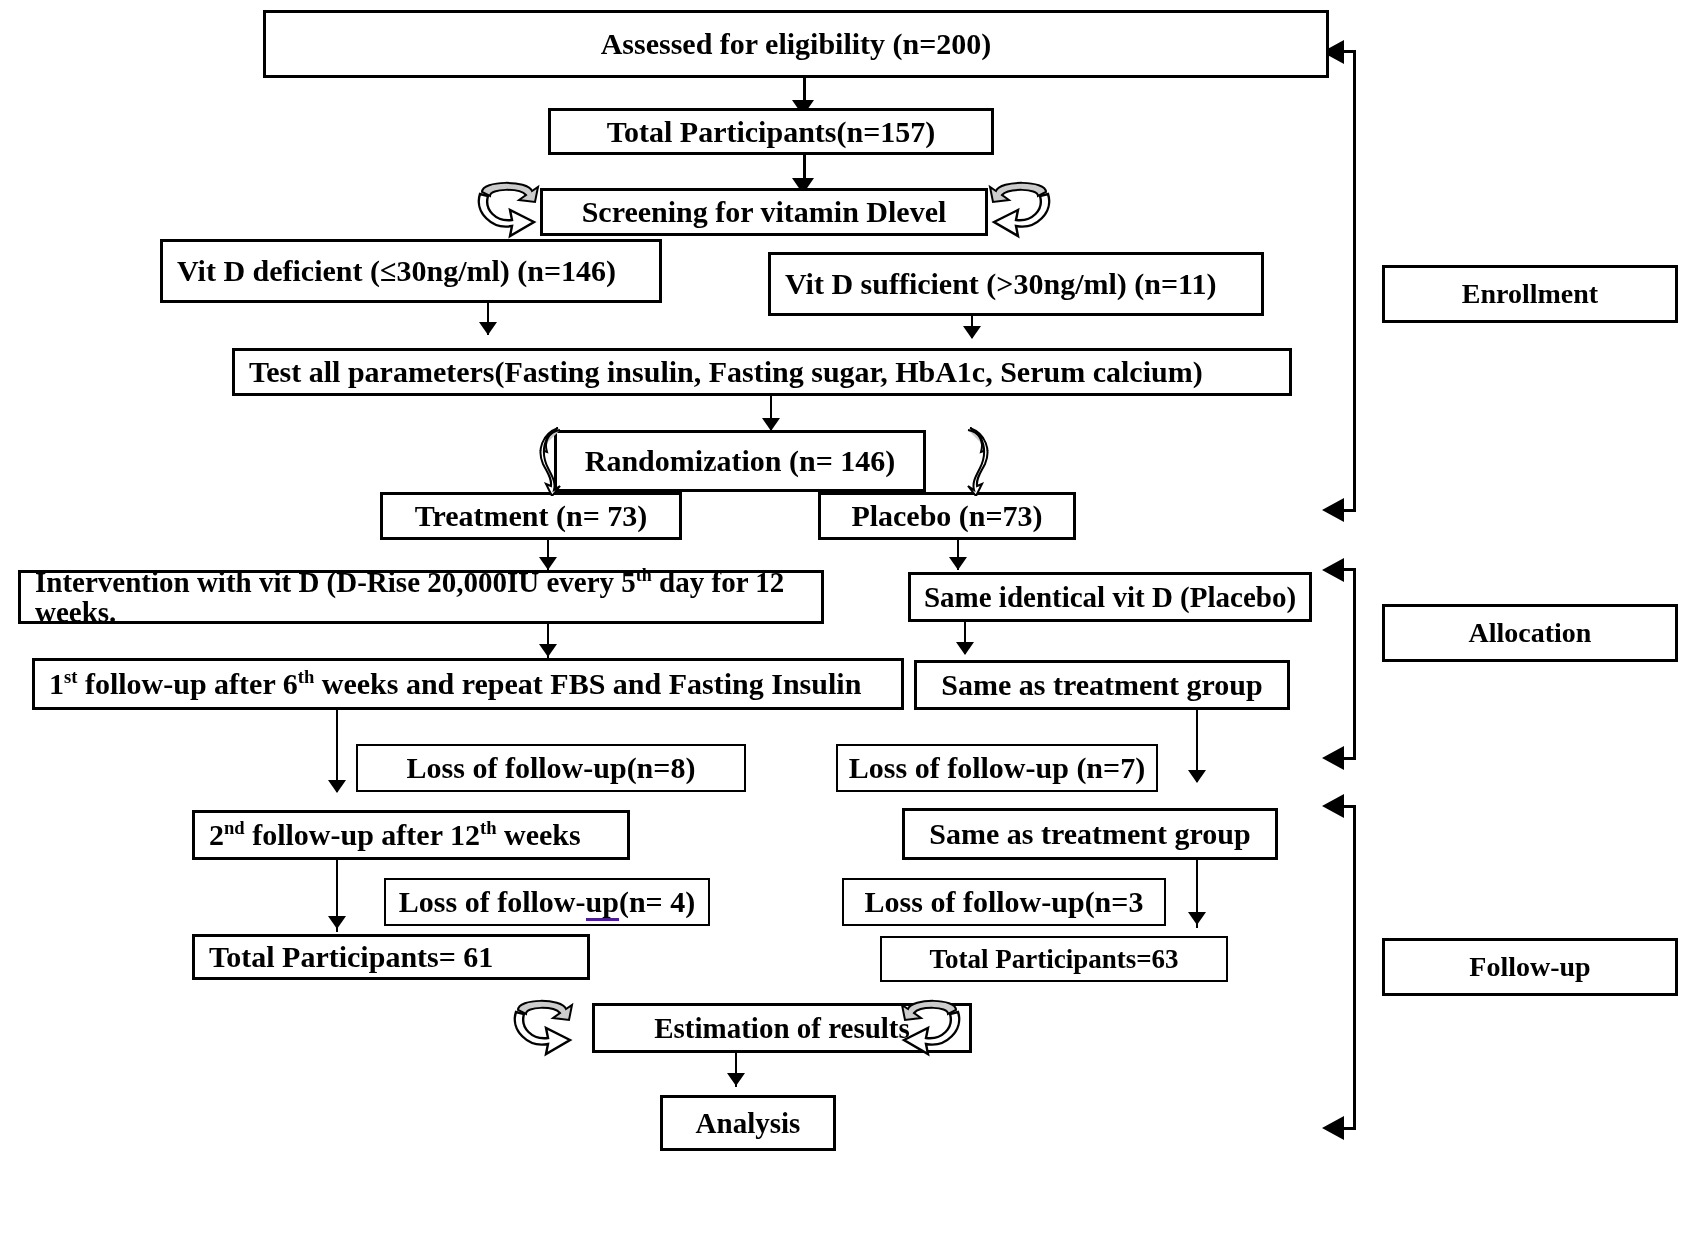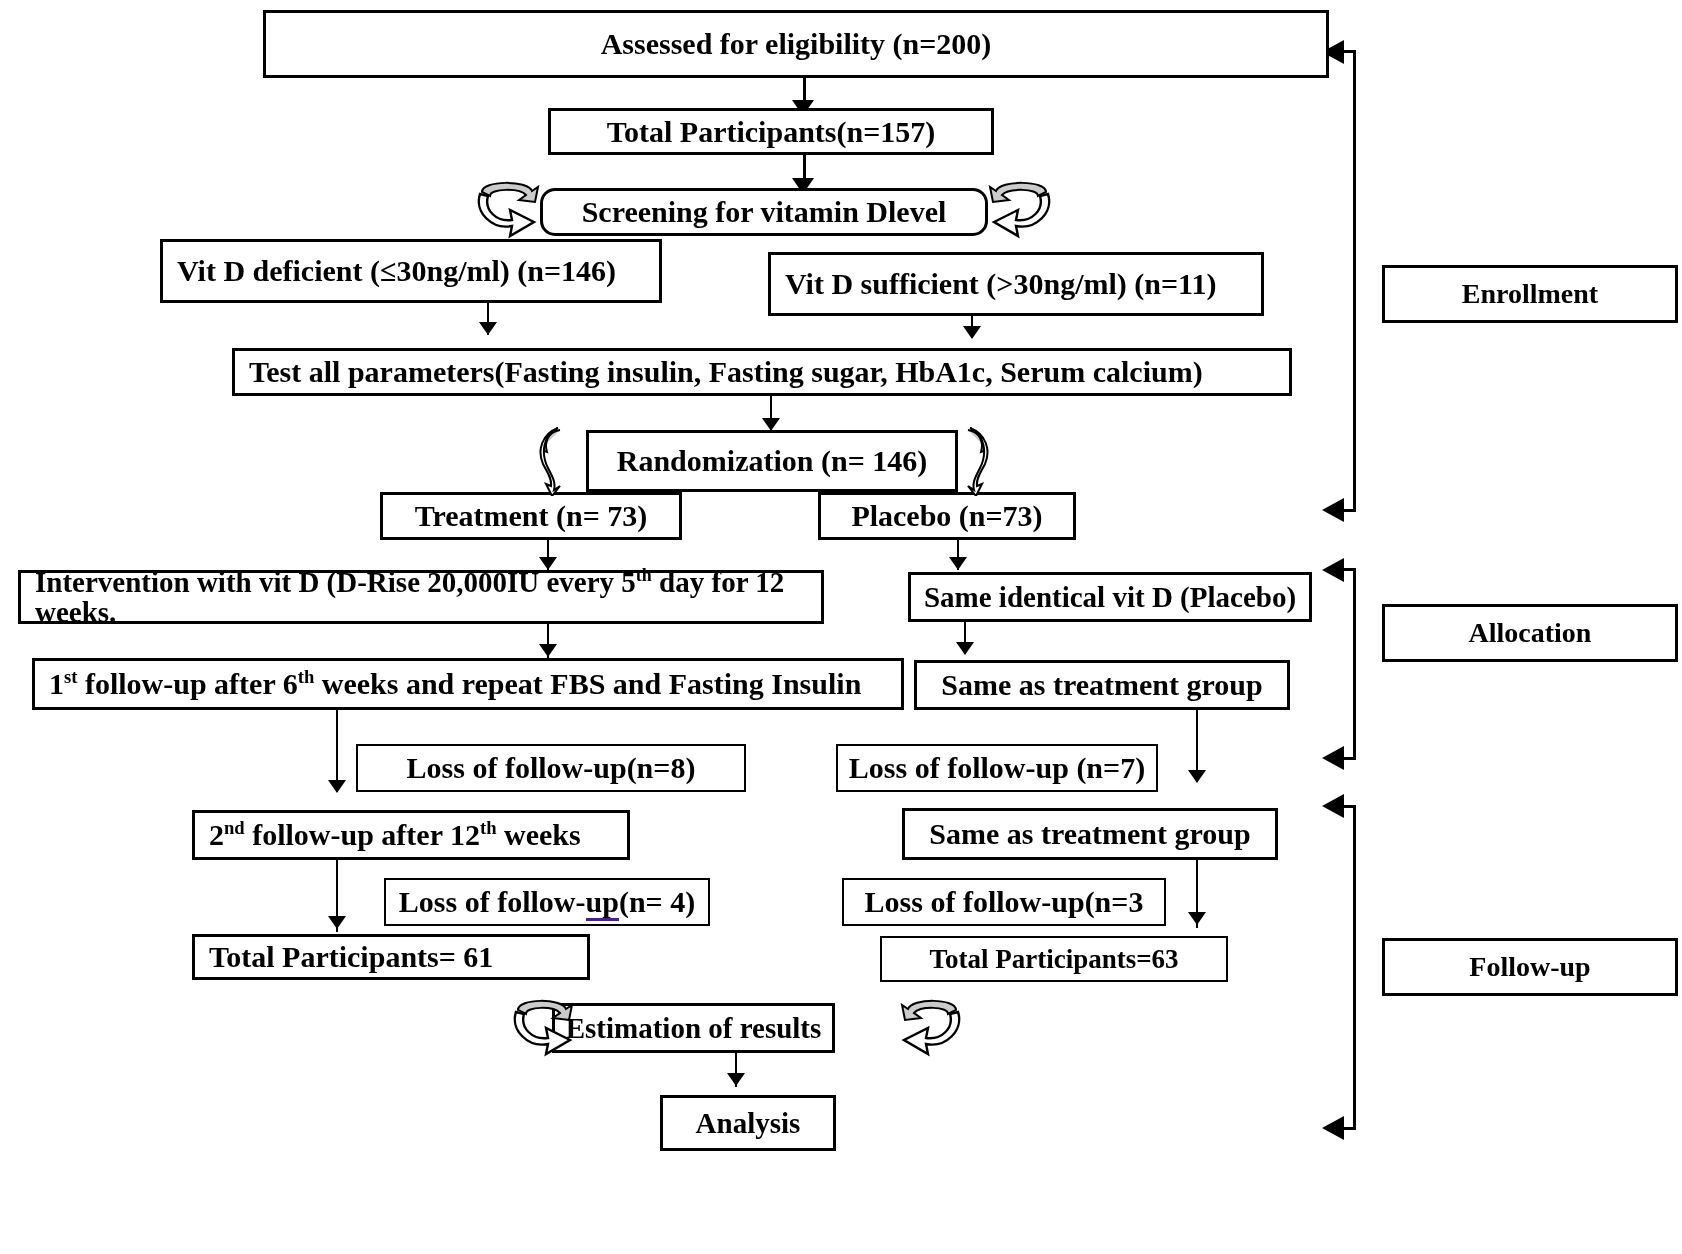--- a/index.html
+++ b/index.html
@@ -82,21 +82,21 @@
   <div class="vline" style="left:803px;top:78px;height:27px;"></div>
   <div class="arrowdown" style="left:792px;top:100px;"></div>
 
   <div class="box center fs30" style="left:548px;top:108px;width:446px;height:47px;">
     <span>Total Participants(n=157)</span>
   </div>
 
   <div class="vline" style="left:803px;top:155px;height:34px;"></div>
   <div class="arrowdown" style="left:792px;top:178px;"></div>
 
-  <div class="box center fs30" style="left:540px;top:188px;width:448px;height:48px;border-radius:15px;">
+  <div class="box center fs30" style="left:540px;top:188px;width:448px;height:48px;">
     <span>Screening for vitamin Dlevel</span>
   </div>
 
   <div class="curve" style="left:472px;top:178px;width:74px;height:62px;">
     <svg width="74" height="62" viewBox="0 0 74 62">
       <path d="M10 14 C10 2, 56 2, 60 13 L66 9 L63 24 L47 22 L54 17 C48 10, 18 10, 18 18 Z" fill="#cccccc" stroke="#000" stroke-width="2"></path>
       <path d="M8 16 C2 34, 20 52, 40 48 L38 58 L62 44 L38 32 L40 42 C24 44, 12 32, 16 18 Z" fill="#ffffff" stroke="#000" stroke-width="2.4"></path>
     </svg>
   </div>
   <div class="curve" style="left:982px;top:178px;width:74px;height:62px;">
@@ -120,21 +120,21 @@
   <div class="vline thinl" style="left:971px;top:316px;height:22px;"></div>
   <div class="arrowdown small" style="left:963px;top:326px;"></div>
 
   <div class="box left fs30" style="left:232px;top:348px;width:1060px;height:48px;">
     <span>Test all parameters(Fasting insulin, Fasting sugar, HbA1c, Serum calcium)</span>
   </div>
 
   <div class="vline thinl" style="left:770px;top:396px;height:34px;"></div>
   <div class="arrowdown small" style="left:762px;top:418px;"></div>
 
-  <div class="box center fs30" style="left:586px;top:430px;width:372px;height:62px;">
+  <div class="box center fs30" style="left:554px;top:430px;width:372px;height:62px;">
     <span>Randomization (n= 146)</span>
   </div>
 
   <div class="curve" style="left:538px;top:424px;width:40px;height:72px;">
     <svg width="40" height="72" viewBox="0 0 40 72">
       <path d="M22 6 C10 8, 6 18, 9 28 L3 26 L8 20" fill="#cccccc" stroke="#000" stroke-width="2"></path>
       <path d="M20 4 C6 10, 2 28, 10 44 C14 52, 18 58, 16 66 L22 62 L14 72 L8 60 L13 62 C14 54, 9 48, 5 40 C-1 26, 4 10, 20 4 Z" fill="#ffffff" stroke="#000" stroke-width="2"></path>
     </svg>
   </div>
   <div class="curve" style="left:950px;top:424px;width:40px;height:72px;">
@@ -217,21 +217,21 @@
   <div class="arrowdown small" style="left:1188px;top:912px;"></div>
 
   <div class="box left fs28" style="left:192px;top:934px;width:398px;height:46px;">
     <span>Total Participants= 61</span>
   </div>
 
   <div class="box center fs27 thin" style="left:880px;top:936px;width:348px;height:46px;">
     <span>Total Participants=63</span>
   </div>
 
-  <div class="box center fs29" style="left:552px;top:1003px;width:283px;height:50px;">
+  <div class="box center fs29" style="left:592px;top:1003px;width:380px;height:50px;">
     <span>Estimation of results</span>
   </div>
 
   <div class="curve" style="left:508px;top:996px;width:70px;height:62px;">
     <svg width="70" height="62" viewBox="0 0 70 62">
       <path d="M10 14 C10 2, 54 2, 58 13 L64 9 L61 24 L45 22 L52 17 C46 10, 18 10, 18 18 Z" fill="#cccccc" stroke="#000" stroke-width="2"></path>
       <path d="M8 16 C2 34, 20 52, 40 48 L38 58 L62 44 L38 32 L40 42 C24 44, 12 32, 16 18 Z" fill="#ffffff" stroke="#000" stroke-width="2.4"></path>
     </svg>
   </div>
   <div class="curve" style="left:896px;top:996px;width:70px;height:62px;">

